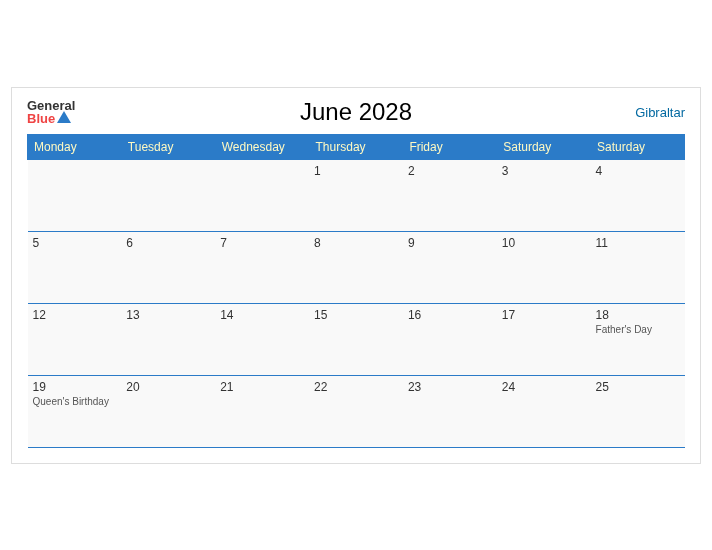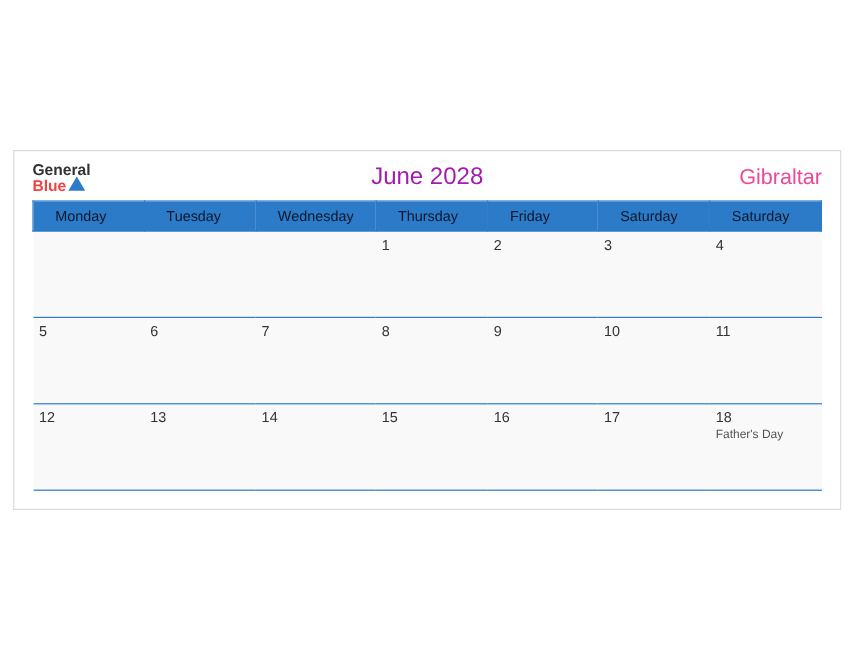--- a/index.html
+++ b/index.html
@@ -20,33 +20,33 @@
       padding: 10px 15px 15px 15px;
     }
     .calendar-header {
       display: flex;
       align-items: center;
       justify-content: center;
       position: relative;
       margin-bottom: 8px;
     }
     .calendar-title {
-      font-size: 20px;
+      font-size: 24px;
       font-weight: normal;
-      color: #a21caf;
+      color: #000000;
       text-align: center;
       flex: 1;
     }
     .region-label {
       position: absolute;
       right: 0;
       top: 50%;
       transform: translateY(-50%);
-      font-size: 18px;
-      color: #ec4899;
+      font-size: 13px;
+      color: #0369a1;
     }
     .logo {
       position: absolute;
       left: 0;
       top: 50%;
       transform: translateY(-50%);
       display: flex;
       flex-direction: column;
       line-height: 1;
     }
@@ -70,24 +70,24 @@
       border-bottom: 12px solid #2b7bc8;
       margin-left: 2px;
       margin-top: -2px;
     }
     .calendar-grid {
       width: 100%;
       border-collapse: collapse;
     }
     .calendar-grid thead tr th {
       background-color: #2b7bc8;
-      color: #0f172a;
+      color: #fef9c3;
       font-size: 12px;
       font-weight: normal;
-      padding: 5px 18px;
+      padding: 5px 6px;
       text-align: left;
       border: 1px solid #2b7bc8;
     }
     .calendar-grid tbody tr {
       border-bottom: 1.5px solid #2b7bc8;
     }
     .calendar-grid tbody tr td {
       width: calc(100% / 7);
       height: 72px;
       vertical-align: top;
@@ -199,15 +199,39 @@
             <span class="day-number">16</span>
           </td>
           <td>
             <span class="day-number">17</span>
           </td>
           <td>
             <span class="day-number">18</span>
             <span class="event-label">Father's Day</span>
           </td>
         </tr>
+        <tr>
+          <td>
+            <span class="day-number">19</span>
+            <span class="event-label">Queen's Birthday</span>
+          </td>
+          <td>
+            <span class="day-number">20</span>
+          </td>
+          <td>
+            <span class="day-number">21</span>
+          </td>
+          <td>
+            <span class="day-number">22</span>
+          </td>
+          <td>
+            <span class="day-number">23</span>
+          </td>
+          <td>
+            <span class="day-number">24</span>
+          </td>
+          <td>
+            <span class="day-number">25</span>
+          </td>
+        </tr>
       </tbody>
   </table>
 </div>
 
 </body></html>

